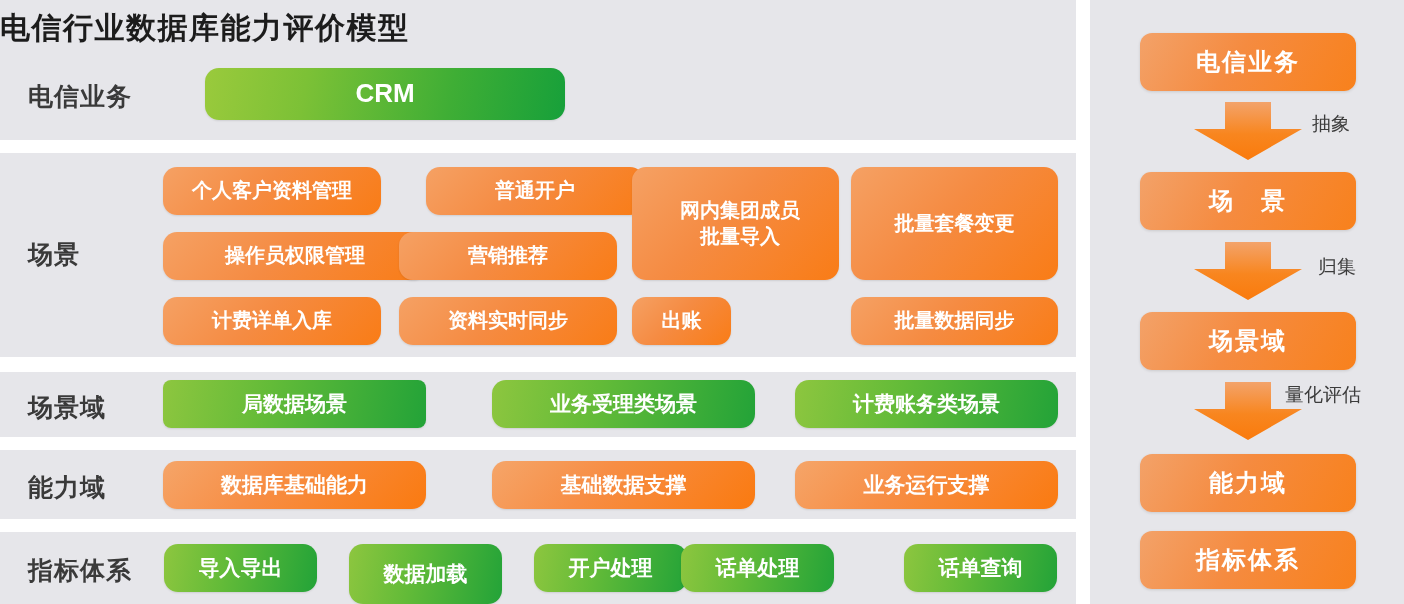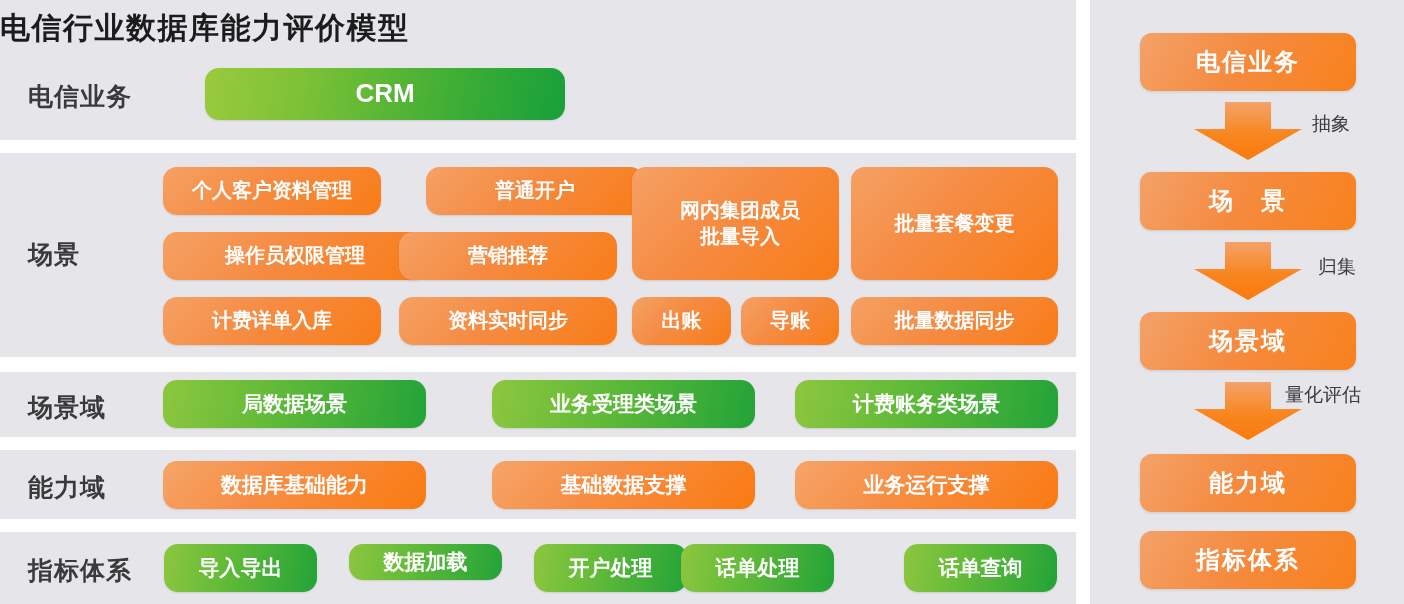--- a/index.html
+++ b/index.html
@@ -146,47 +146,46 @@
       <div class="pill orange-d" style="left:163px; top:79px;  width:264px; height:48px; font-size:20px;">操作员权限管理</div>
       <div class="pill orange-d" style="left:163px; top:144px; width:218px; height:48px; font-size:20px;">计费详单入库</div>
 
       <div class="pill orange-d" style="left:399px; top:14px;  width:218px; height:48px; font-size:20px;margin-left:27px;">普通开户</div>
       <div class="pill orange-d" style="left:399px; top:79px;  width:218px; height:48px; font-size:20px;">营销推荐</div>
       <div class="pill orange-d" style="left:399px; top:144px; width:218px; height:48px; font-size:20px;">资料实时同步</div>
 
       <div class="pill orange-d" style="left:632px; top:14px;  width:207px; height:113px; font-size:20px;padding-left:9px;">网内集团成员
 批量导入</div>
       <div class="pill orange-d" style="left:632px; top:144px; width:99px;  height:48px; font-size:20px;">出账</div>
-      <div class="pill orange-d" style="left:741px; top:144px; width:98px;  height:48px; font-size:20px;">导账</div>
 
       <div class="pill orange-d" style="left:851px; top:14px;  width:207px; height:113px; font-size:20px;">批量套餐变更</div>
       <div class="pill orange-d" style="left:851px; top:144px; width:207px; height:48px; font-size:20px;">批量数据同步</div>
     </div>
 
     <div class="band" style="top:372px; height:65px;">
       <div class="band-label" style="top:19px;">场景域</div>
 
-      <div class="pill green-lr-2" style="left:163px; top:8px; width:263px; height:48px; font-size:21px;">局数据场景</div>
+      <div class="pill green-lr-2" style="left:163px; top:8px; width:263px; height:48px; font-size:21px;border-radius:8px;">局数据场景</div>
       <div class="pill green-lr-2" style="left:492px; top:8px; width:263px; height:48px; font-size:21px;">业务受理类场景</div>
       <div class="pill green-lr-2" style="left:795px; top:8px; width:263px; height:48px; font-size:21px;">计费账务类场景</div>
     </div>
 
     <div class="band" style="top:450px; height:69px;">
       <div class="band-label" style="top:21px;">能力域</div>
 
       <div class="pill orange-flat" style="left:163px; top:11px; width:263px; height:48px; font-size:21px;">数据库基础能力</div>
       <div class="pill orange-flat" style="left:492px; top:11px; width:263px; height:48px; font-size:21px;">基础数据支撑</div>
       <div class="pill orange-flat" style="left:795px; top:11px; width:263px; height:48px; font-size:21px;">业务运行支撑</div>
     </div>
 
     <div class="band" style="top:532px; height:72px;">
       <div class="band-label" style="top:22px;">指标体系</div>
 
       <div class="pill green-lr-2" style="left:164px; top:12px; width:153px; height:48px; font-size:21px;">导入导出</div>
-      <div class="pill green-lr-2" style="left:349px; top:12px; width:153px; height:36px; font-size:21px;">数据加载</div>
+      <div class="pill green-lr-2" style="left:349px; top:12px; width:153px; height:60px; font-size:21px;">数据加载</div>
       <div class="pill green-lr-2" style="left:534px; top:12px; width:153px; height:48px; font-size:21px;">开户处理</div>
       <div class="pill green-lr-2" style="left:681px; top:12px; width:153px; height:48px; font-size:21px;">话单处理</div>
       <div class="pill green-lr-2" style="left:904px; top:12px; width:153px; height:48px; font-size:21px;">话单查询</div>
     </div>
 
   </div>
 
   <div id="right-panel">
 
     <div class="flow-box" style="top:33px;">电信业务</div>

